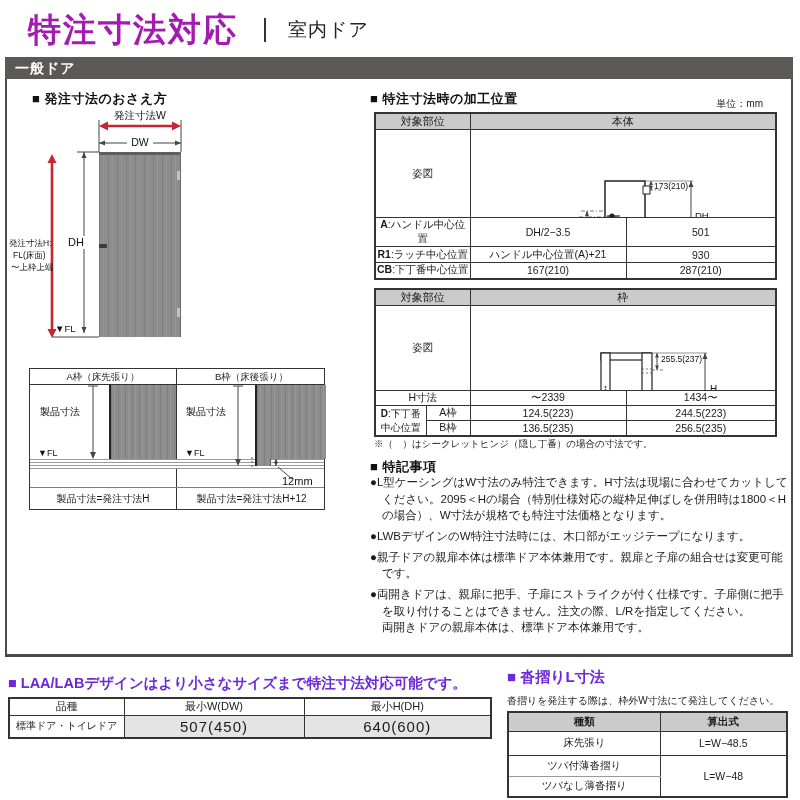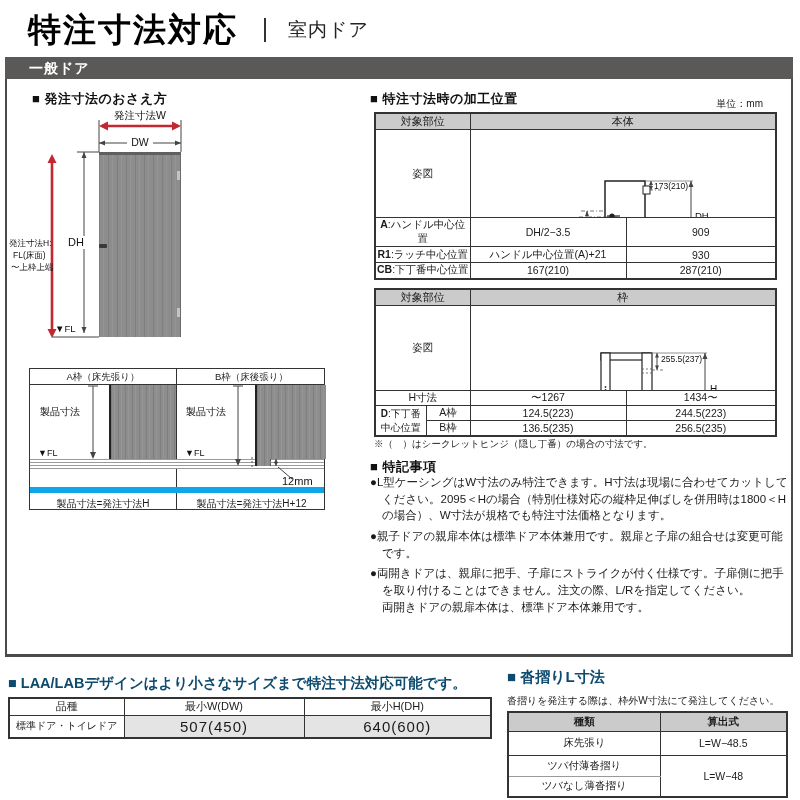--- a/index.html
+++ b/index.html
@@ -3,32 +3,32 @@
 <meta charset="utf-8">
 <style>
   * { margin:0; padding:0; box-sizing:border-box; }
   html,body { background:#fff; }
   #page {
     position:relative; width:800px; height:800px; background:#fff;
     font-family:"Liberation Sans", sans-serif; color:#1a1a1a; overflow:hidden;
   }
   
   #title-row { position:absolute; left:28px; top:8px; height:44px; display:flex; align-items:center; }
-  #page-title { font-size:33px; font-weight:bold; letter-spacing:2px; color:#000000; }
+  #page-title { font-size:33px; font-weight:bold; letter-spacing:2px; color:#a21caf; }
   #title-divider { width:2px; height:24px; background:#333; margin:0 22px 0 26px; }
   #page-subtitle { font-size:19px; color:#222; letter-spacing:1px; }
   
   #main-frame {
     position:absolute; left:5px; top:57px; width:788px; height:600px;
     border-left:2px solid #4a4a4a; border-right:2px solid #4a4a4a; border-bottom:3px solid #4a4a4a;
     background:#fff;
   }
   #section-bar {
     position:absolute; left:-2px; top:0; width:788px; height:22px; background:#5b5858;
-    color:#fff; font-size:14px; font-weight:bold; line-height:22px; padding-left:24px; letter-spacing:1px;
+    color:#fff; font-size:14px; font-weight:bold; line-height:22px; padding-left:10px; letter-spacing:1px;
   }
   .sec-heading { position:absolute; font-size:13px; font-weight:bold; color:#111; letter-spacing:0.5px; }
   
   #door-diagram { position:absolute; left:0; top:51px; width:345px; height:245px;padding-left:44px; }
   #door-body {
     position:absolute; left:92px; top:44px; width:82px; height:185px;
     background:repeating-linear-gradient(90deg, rgba(0,0,0,0.10) 0 1px, rgba(0,0,0,0) 1px 4px,
       rgba(255,255,255,0.07) 4px 5px, rgba(0,0,0,0) 5px 9px), #8d8d8d;
     border-top:3px solid #5f5f5f; border-right:1px solid #6a6a6a;
   }
@@ -44,40 +44,40 @@
   #panel-title-b { left:147px; width:149px; }
   .wood {
     background:repeating-linear-gradient(90deg, rgba(0,0,0,0.10) 0 1px, rgba(0,0,0,0) 1px 3px,
       rgba(255,255,255,0.08) 3px 4px, rgba(0,0,0,0) 4px 7px), #8d8d8d;
   }
   #wood-a { position:absolute; left:79px; top:16px; width:67px; height:74px; border-left:2px solid #222; }
   #wood-b { position:absolute; left:225px; top:16px; width:71px; height:74px; border-left:2px solid #222; }
   #floor-strip { position:absolute; left:0; top:90px; width:100%; height:10px;
     background:repeating-linear-gradient(180deg, #9a9a9a 0 1px, #fff 1px 3px); }
   #wood-b-ext { position:absolute; left:225px; top:90px; width:16px; height:7px; border-left:2px solid #222; border-right:1px dashed #555; }
-  #formula-row { position:absolute; left:0; right:0; top:118px; bottom:0; border-top:6px solid #0ea5e9; }
+  #formula-row { position:absolute; left:0; right:0; top:118px; bottom:0; border-top:1px solid #0ea5e9; }
   .formula-cell { position:absolute; top:0; height:100%; font-size:10px; text-align:center; line-height:22px; }
   #formula-a { left:0; width:146px; }
   #formula-b { left:147px; width:149px; }
   
   .t { border-collapse:collapse; table-layout:fixed; position:absolute; background:#fff; border:2px solid #333; }
   .t td { border:1px solid #333; text-align:center; vertical-align:middle; padding:0; font-size:10.5px; overflow:hidden; }
   .t td.hdr { background:#cbcbcb; font-size:11px;margin-left:31px; }
   #body-table { left:367px; top:55px; width:401px; }
   #frame-table { left:367px; top:231px; width:401px; }
   .cell-diagram { position:relative; height:100%; }
   #unit-note { position:absolute; right:28px; top:40px; font-size:10px; color:#222; }
   #hinge-note { position:absolute; left:367px; top:381px; font-size:9.5px; color:#222; }
   
   #notes-list { position:absolute; left:363px; top:417px; width:424px; list-style:none; }
   #notes-list li { font-size:11.5px; line-height:1.45; margin-bottom:4px; white-space:pre-line;
     text-indent:-12px; padding-left:12px; }
   #notes-list li.gap { margin-top:0; }
   
-  .bottom-heading { position:absolute; font-weight:bold; color:#0c4a6e; }
+  .bottom-heading { position:absolute; font-weight:bold; color:#6d28d9; }
   #min-size-heading { left:8px; top:674px; font-size:14.5px; }
   #threshold-heading { left:507px; top:668px; font-size:15px; }
   #threshold-note { position:absolute; left:507px; top:694px; font-size:10px; }
   #min-size-table { left:8px; top:697px; width:482px; }
   #min-size-table td { font-size:11px; }
   #min-size-table td.big { font-size:15px; background:#e4e4e4; letter-spacing:1px; }
   #min-size-table td.kind { font-size:10px; }
   #threshold-table { left:507px; top:711px; width:279px; }
   #threshold-table td { font-size:10.5px; }
   text { font-family:"Liberation Sans", sans-serif; fill:#111; }
@@ -224,21 +224,21 @@
               <text x="114" y="61" text-anchor="end" font-size="10.5" font-weight="bold">R1</text>
               <text x="123" y="64" text-anchor="middle" font-size="9.5" font-weight="bold">A</text>
               <text x="184" y="75" font-size="10" font-weight="bold">CB</text>
             </svg>
           </div>
         </td>
       </tr>
       <tr style="height:16px">
         <td><b>A</b><span>:ハンドル中心位置</span></td>
         <td>DH/2−3.5</td>
-        <td>909</td>
+        <td>501</td>
       </tr>
       <tr style="height:16px">
         <td><b>R1</b><span>:ラッチ中心位置</span></td>
         <td>ハンドル中心位置(A)+21</td>
         <td>930</td>
       </tr>
       <tr style="height:16px">
         <td><b>CB</b><span>:下丁番中心位置</span></td>
         <td>167(210)</td>
         <td>287(210)</td>
@@ -288,21 +288,21 @@
               <line x1="181" y1="65" x2="194" y2="65" stroke="#555" stroke-width="0.8" stroke-dasharray="3,2,1,2"></line>
               <text x="190" y="14" font-size="8.5">255.5(237)</text>
               <text x="239" y="45" font-size="10">H</text>
               <text x="191" y="76" font-size="10.5" font-weight="bold">D</text>
             </svg>
           </div>
         </td>
       </tr>
       <tr style="height:15px">
         <td colspan="2">H寸法</td>
-        <td>〜1267</td>
+        <td>〜2339</td>
         <td>1434〜</td>
       </tr>
       <tr style="height:14px">
         <td rowspan="2" style="font-size:10px">
           <div><b>D</b><span>:下丁番</span></div>
           <div>中心位置</div>
         </td>
         <td>A枠</td>
         <td>124.5(223)</td>
         <td>244.5(223)</td>
@@ -313,20 +313,21 @@
         <td>256.5(235)</td>
       </tr>
     </tbody>
       </table>
 
     <div id="hinge-note">※（　）はシークレットヒンジ（隠し丁番）の場合の寸法です。</div>
 
     <div class="sec-heading" style="left:363px; top:401px;">■ 特記事項</div>
     <ul id="notes-list">
       <li>●L型ケーシングはW寸法のみ特注できます。H寸法は現場に合わせてカットしてください。2095＜Hの場合（特別仕様対応の縦枠足伸ばしを併用時は1800＜Hの場合）、W寸法が規格でも特注寸法価格となります。</li>
+      <li>●LWBデザインのW特注寸法時には、木口部がエッジテープになります。</li>
       <li class="gap">●親子ドアの親扉本体は標準ドア本体兼用です。親扉と子扉の組合せは変更可能です。</li>
       <li>●両開きドアは、親扉に把手、子扉にストライクが付く仕様です。子扉側に把手を取り付けることはできません。注文の際、L/Rを指定してください。
 両開きドアの親扉本体は、標準ドア本体兼用です。</li>
     </ul>
   </div>
 
   <div id="min-size-heading" class="bottom-heading">■ LAA/LABデザインはより小さなサイズまで特注寸法対応可能です。</div>
   <table id="min-size-table" class="t">
     <colgroup>
         <col style="width:115px">

